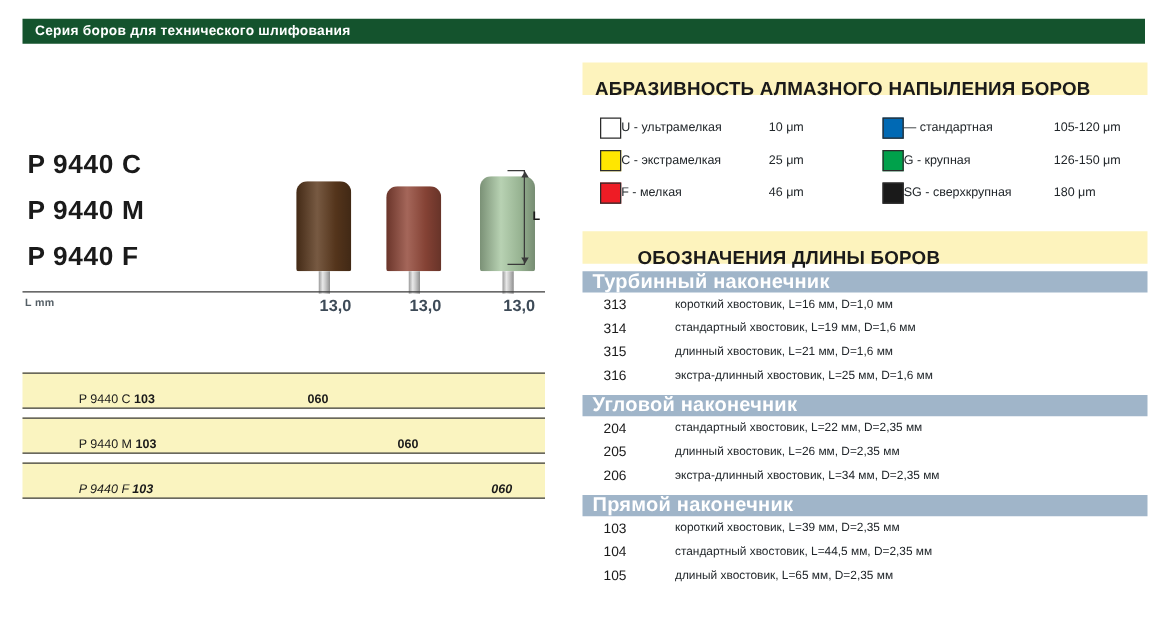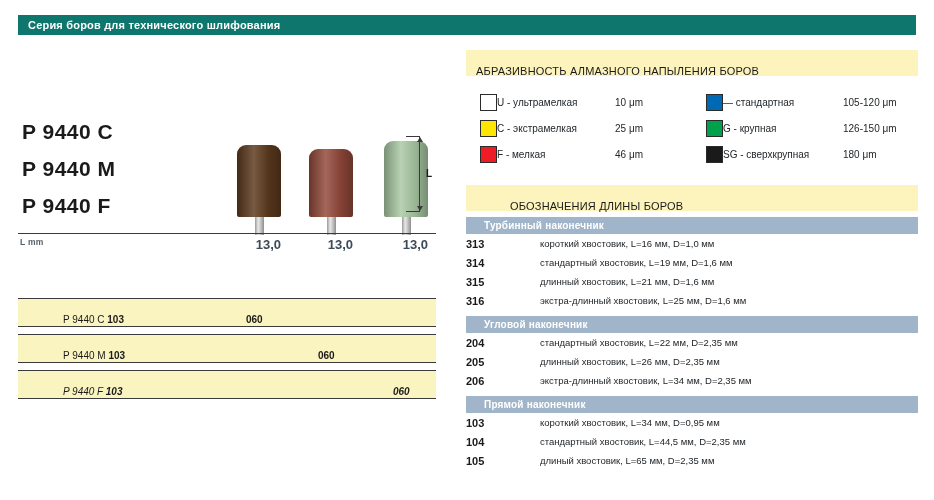--- a/index.html
+++ b/index.html
@@ -192,22 +192,22 @@
   }
   .yellow-head {
     background: #fdf3bd;
     height: 26px;
     display: flex;
     align-items: center;
     padding-left: 10px;
     box-sizing: border-box;
   }
   .yellow-head-text {
-    font-size: 11px;
-    font-weight: normal;
+    font-size: 15px;
+    font-weight: bold;
     color: #1a1a1a;
     letter-spacing: 0.2px;
     white-space: nowrap;
     margin-top: 16px;
   }
 
   .legend {
     display: flex;
     margin-top: 13px;
   }
@@ -247,50 +247,49 @@
     background: #a0b5c9;
     height: 17px;
     display: flex;
     align-items: center;
     padding-left: 8px;
     box-sizing: border-box;
     margin-top: 6px;
   }
   .group-bar-text {
     color: #ffffff;
-    font-size: 10px;
+    font-size: 16px;
     font-weight: bold;
     letter-spacing: 0.2px;
     white-space: nowrap;
-    margin-left: 10px;
   }
   .len-row {
     display: flex;
     align-items: center;
     height: 19px;
   }
   .len-code {
     width: 52px;
-    text-align: left;
+    text-align: center;
     font-size: 11px;
-    font-weight: bold;
+    font-weight: normal;
     color: #1a1a1a;
     flex: none;
   }
   .len-desc {
     font-size: 9.5px;
     color: #22272b;
     margin-left: 22px;
     white-space: nowrap;
   }
 </style>
 </head>
 <body>
 
-<div class="titlebar" style="background: #0f766e;">
+<div class="titlebar" style="background: #14532d;">
   <span class="titlebar-text">Серия боров для технического шлифования</span>
 </div>
 
 <div class="left-panel">
 
   <div class="codes">
     <div class="code-line">P 9440 C</div>
     <div class="code-line">P 9440 M</div>
     <div class="code-line">P 9440 F</div>
   </div>
@@ -423,21 +422,21 @@
   <div class="len-row">
     <span class="len-code">206</span>
     <span class="len-desc">экстра-длинный хвостовик, L=34 мм, D=2,35 мм</span>
   </div>
 
   <div class="group-bar">
     <span class="group-bar-text">Прямой наконечник</span>
   </div>
   <div class="len-row">
     <span class="len-code">103</span>
-    <span class="len-desc">короткий хвостовик, L=34 мм, D=0,95 мм</span>
+    <span class="len-desc">короткий хвостовик, L=39 мм, D=2,35 мм</span>
   </div>
   <div class="len-row">
     <span class="len-code">104</span>
     <span class="len-desc">стандартный хвостовик, L=44,5 мм, D=2,35 мм</span>
   </div>
   <div class="len-row">
     <span class="len-code">105</span>
     <span class="len-desc">длиный хвостовик, L=65 мм, D=2,35 мм</span>
   </div>
 </div>

